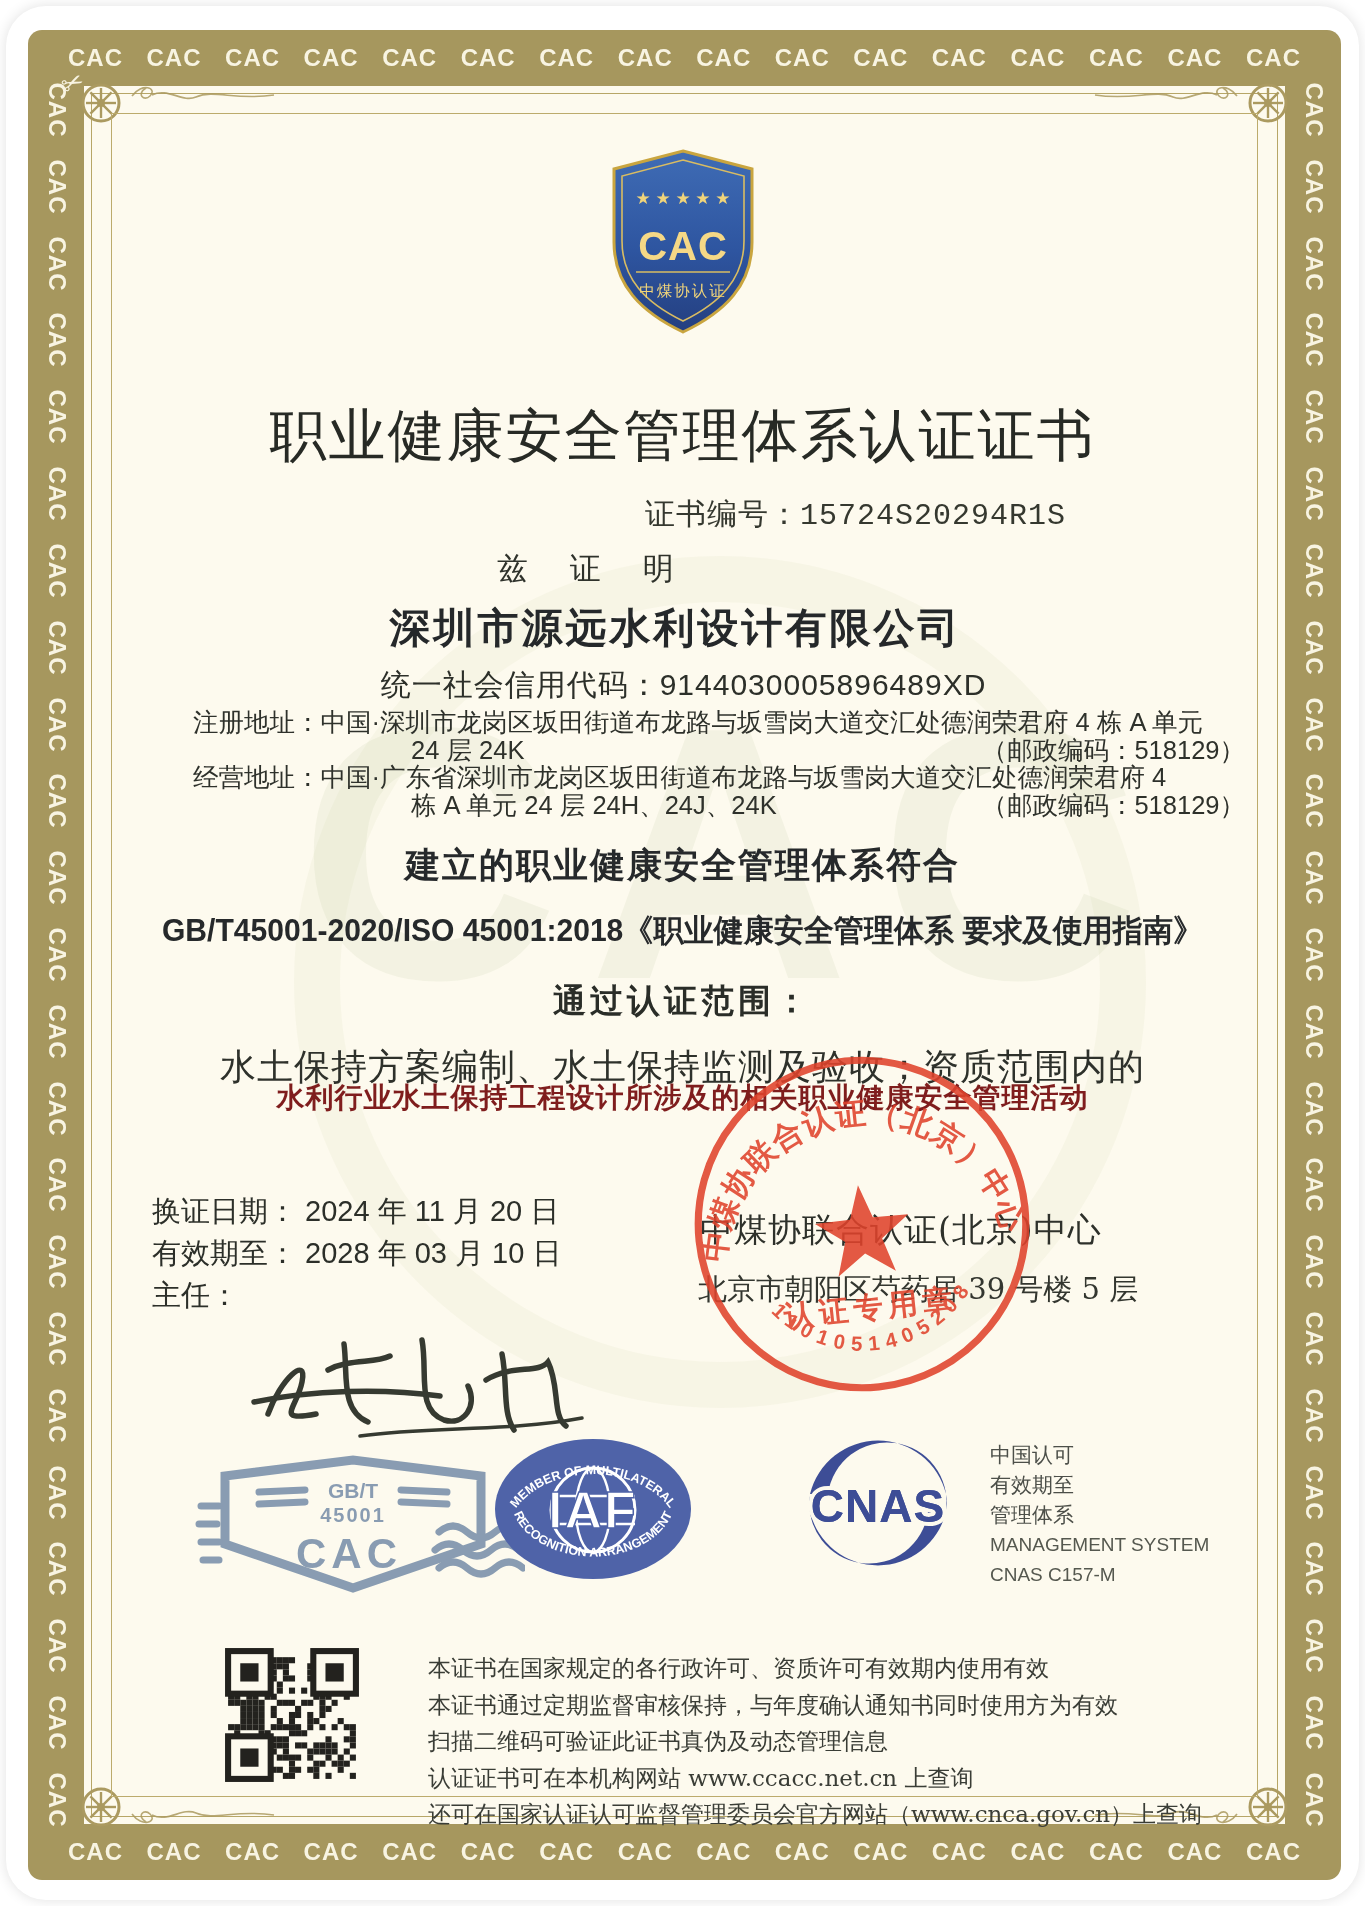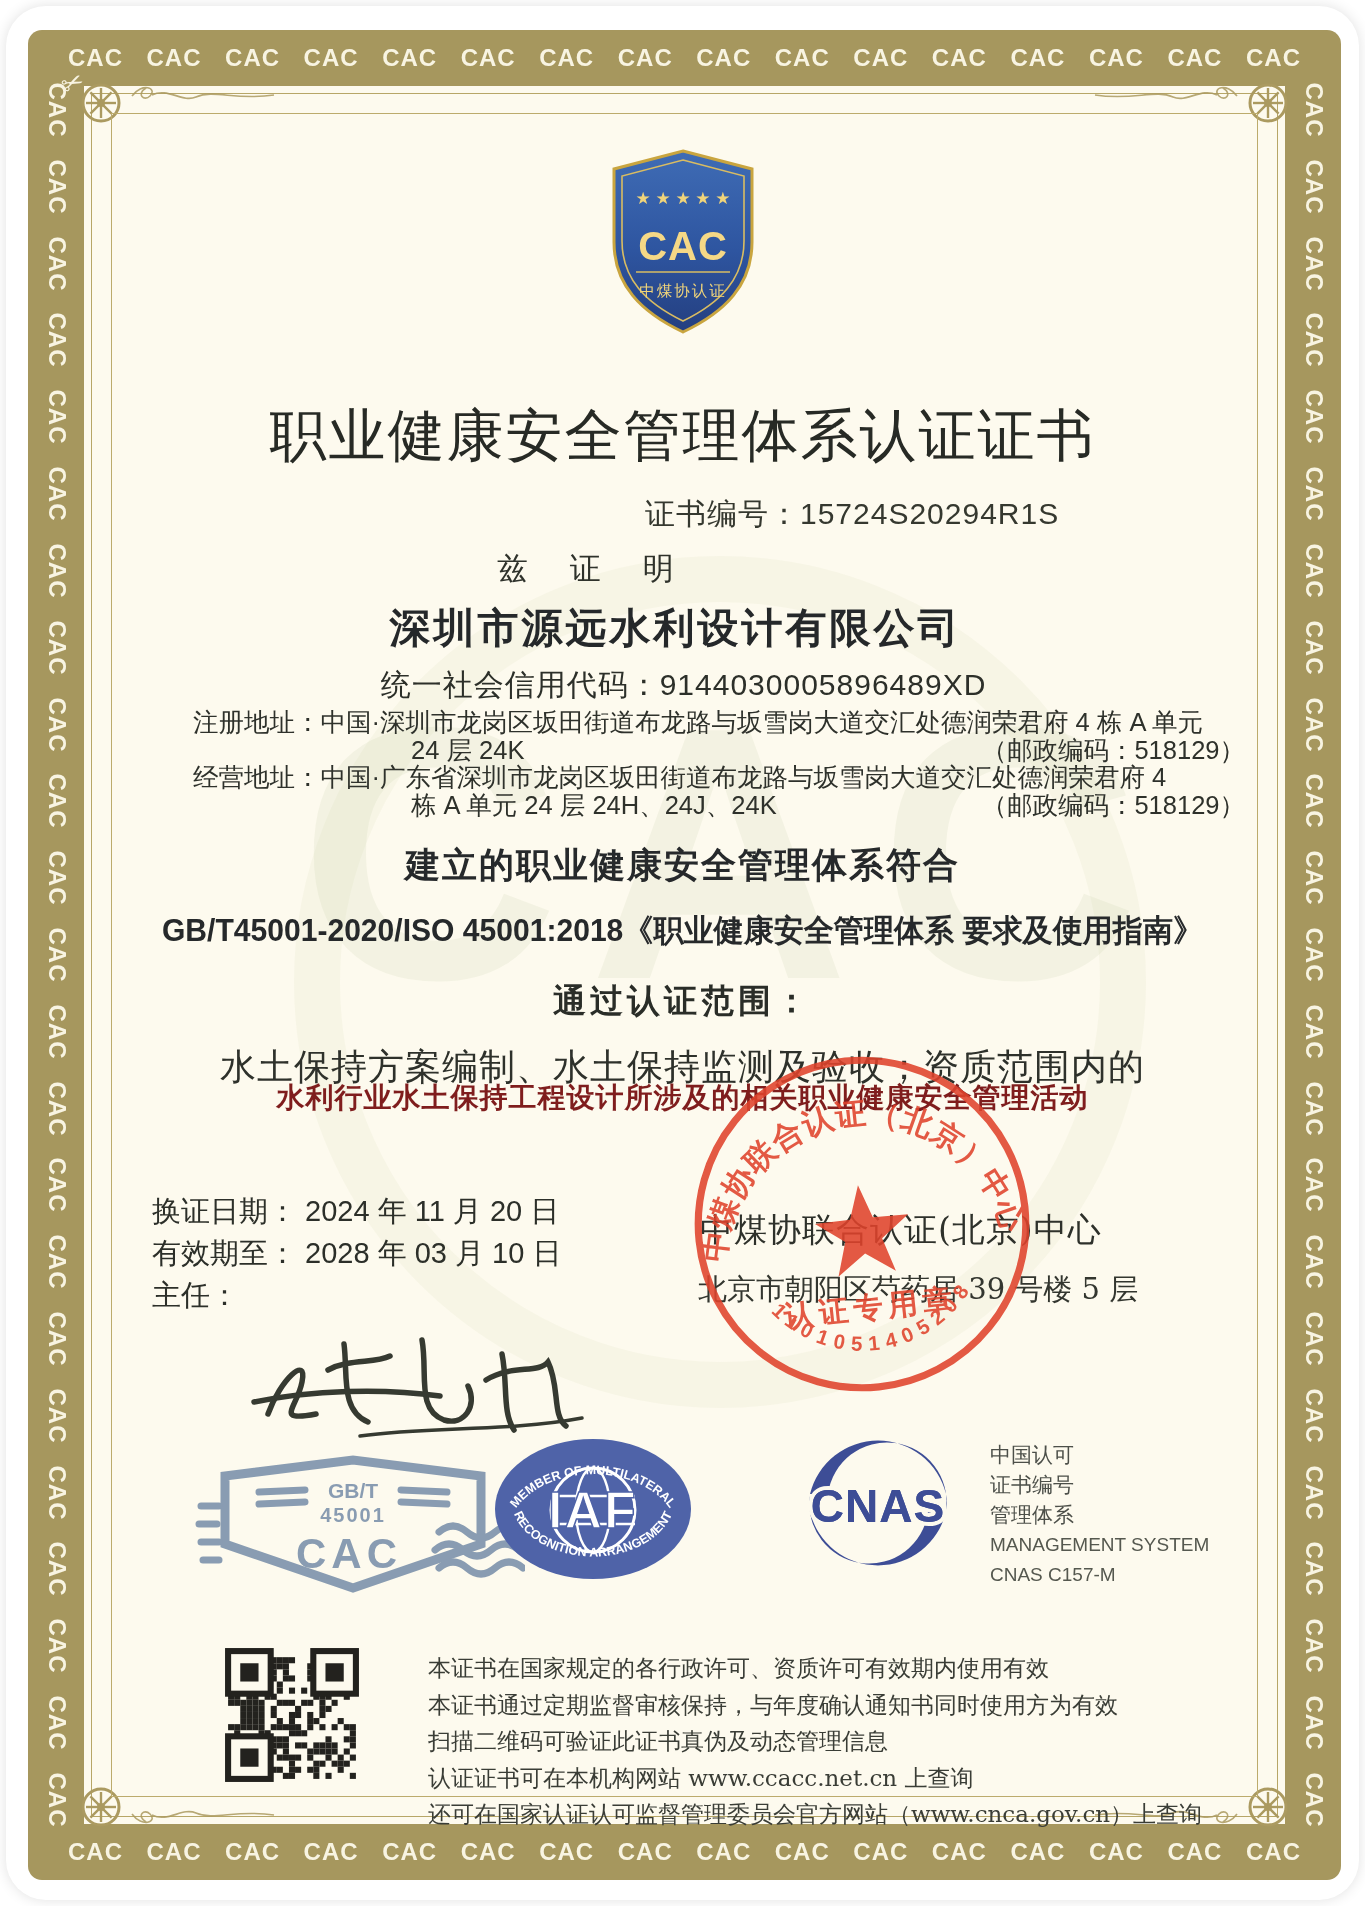--- a/index.html
+++ b/index.html
@@ -31,21 +31,21 @@
   .curl.tr{right:36px;top:-12px;transform:scaleX(-1);}
   .curl.bl{left:36px;bottom:-12px;transform:scaleY(-1);}
   .curl.br{right:36px;bottom:-12px;transform:scale(-1,-1);}
   
   .wm-ring{position:absolute;left:210px;top:470px;width:760px;height:760px;border:46px solid rgba(196,206,158,0.10);border-radius:50%;}
   .wm-text{position:absolute;left:110px;top:560px;width:1080px;text-align:center;font-size:360px;font-weight:bold;color:rgba(181,195,146,0.13);letter-spacing:30px;font-family:"Liberation Sans",sans-serif;}
   
   .content{position:absolute;inset:0;}
   .badge{position:absolute;left:50%;top:148px;transform:translateX(-50%);width:154px;height:188px;}
   .title{position:absolute;left:90px;right:90px;top:398px;text-align:center;font-size:57px;font-weight:normal;color:#272a25;letter-spacing:2px;font-family:"Liberation Sans",sans-serif;}
-  .certno{position:absolute;left:645px;top:494px;font-family:Liberation Sans, sans-serif;font-size:30px;color:#35382f;letter-spacing:1px;}
+  .certno{position:absolute;left:645px;top:494px;font-family:Liberation Mono, monospace;font-size:30px;color:#35382f;letter-spacing:1px;}
   .intro{position:absolute;left:497px;top:548px;font-family:"DejaVu Serif",serif;font-size:31px;color:#2f322b;letter-spacing:16px;}
   .company{position:absolute;left:90px;right:104px;top:601px;text-align:center;font-size:41px;font-weight:bold;color:#25282a;letter-spacing:3px;}
   .credit{position:absolute;left:92px;right:90px;top:665px;text-align:center;font-size:30px;color:#2c2f29;letter-spacing:1px;}
   .addr{position:absolute;left:156px;right:120px;top:709px;font-size:25.5px;line-height:27.5px;color:#2e312b;}
   .addr-line{position:relative;white-space:nowrap;margin-left:37px;}
   .addr-indent{padding-left:218px;}
   .addr-postal{position:absolute;right:0;top:0;}
   .conformity{position:absolute;left:90px;right:90px;top:842px;text-align:center;font-size:35px;font-weight:bold;color:#26292b;letter-spacing:2px;}
   .standard{position:absolute;left:70px;right:70px;top:910px;text-align:center;font-size:31px;font-weight:bold;color:#26292b;transform:scaleX(.97);}
   .scopehead{position:absolute;left:90px;right:90px;top:979px;text-align:center;font-size:33px;font-weight:600;color:#2a2d28;letter-spacing:4px;}
@@ -338,21 +338,21 @@
 
     <svg class="cnas-mark" viewBox="0 0 180 142">
       <path d="M22,62 A70,70 0 0 1 158,62 L158,78 A54,54 0 0 0 40,62 Z" fill="#3d4d96"></path>
       <path d="M158,80 A70,70 0 0 1 22,80 L22,64 A54,54 0 0 0 140,80 Z" fill="#3d4d96"></path>
       <text x="90" y="90" text-anchor="middle" font-size="46" font-weight="bold" fill="#3d4d96" letter-spacing="1" stroke="#fdfaee" stroke-width="8" paint-order="stroke">CNAS</text>
       <text x="90" y="90" text-anchor="middle" font-size="46" font-weight="bold" fill="#3d4d96" letter-spacing="1">CNAS</text>
     </svg>
 
     <div class="cnas-text">
       <div>中国认可</div>
-      <div>证书编号</div>
+      <div>有效期至</div>
       <div>管理体系</div>
       <div class="en">MANAGEMENT SYSTEM</div>
       <div class="en">CNAS C157-M</div>
     </div>
 
     <svg class="qr" id="qr-svg" viewBox="0 0 138 138">
         <g fill="#23221e">
           <rect x="48" y="12" width="6" height="6"></rect>
           <rect x="54" y="12" width="6" height="6"></rect>
           <rect x="60" y="12" width="6" height="6"></rect>

